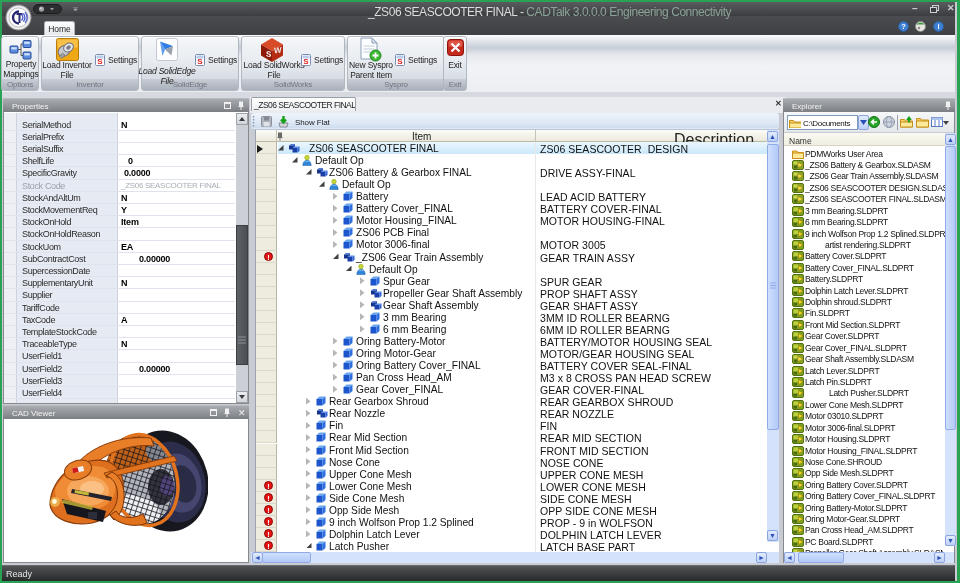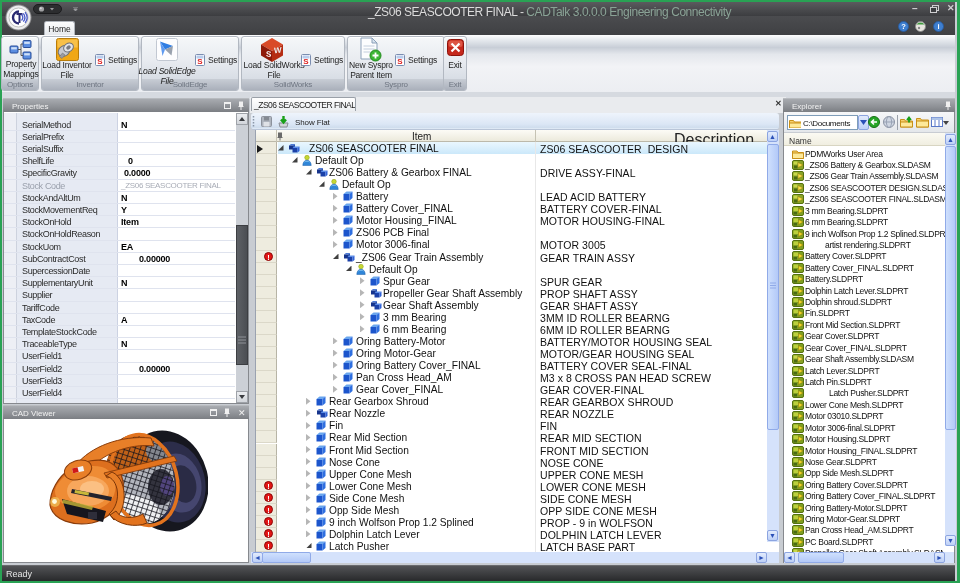--- a/index.html
+++ b/index.html
@@ -929,21 +929,21 @@
       <rect x="1.5" y="6" width="3.5" height="2.5" fill="#4a6a14"></rect>
       <path d="M6.5 2.5 L11 5 L6.5 7.5 Z" fill="#f2d829" stroke="#9a7a08" stroke-width="0.5"></path>
     </svg>
 <div class="etext" style="top:299.52px;">Motor Housing_FINAL.SLDPRT</div>
 <svg class="abs" style="left:8px;top:310.94px" width="12" height="10">
       <rect x="0.5" y="0.5" width="11" height="9" rx="1.5" fill="#7fa022" stroke="#55700f"></rect>
       <rect x="1.5" y="1.5" width="4.5" height="3.5" fill="#bcd03c"></rect>
       <rect x="1.5" y="6" width="3.5" height="2.5" fill="#4a6a14"></rect>
       <path d="M6.5 2.5 L11 5 L6.5 7.5 Z" fill="#f2d829" stroke="#9a7a08" stroke-width="0.5"></path>
     </svg>
-<div class="etext" style="top:310.94px;">Nose Gear.SLDPRT</div>
+<div class="etext" style="top:310.94px;">Nose Cone.SHROUD</div>
 <svg class="abs" style="left:8px;top:322.36px" width="12" height="10">
       <rect x="0.5" y="0.5" width="11" height="9" rx="1.5" fill="#7fa022" stroke="#55700f"></rect>
       <rect x="1.5" y="1.5" width="4.5" height="3.5" fill="#bcd03c"></rect>
       <rect x="1.5" y="6" width="3.5" height="2.5" fill="#4a6a14"></rect>
       <path d="M6.5 2.5 L11 5 L6.5 7.5 Z" fill="#f2d829" stroke="#9a7a08" stroke-width="0.5"></path>
     </svg>
 <div class="etext" style="top:322.36px;">Opp Side Mesh.SLDPRT</div>
 <svg class="abs" style="left:8px;top:333.78px" width="12" height="10">
       <rect x="0.5" y="0.5" width="11" height="9" rx="1.5" fill="#7fa022" stroke="#55700f"></rect>
       <rect x="1.5" y="1.5" width="4.5" height="3.5" fill="#bcd03c"></rect>

